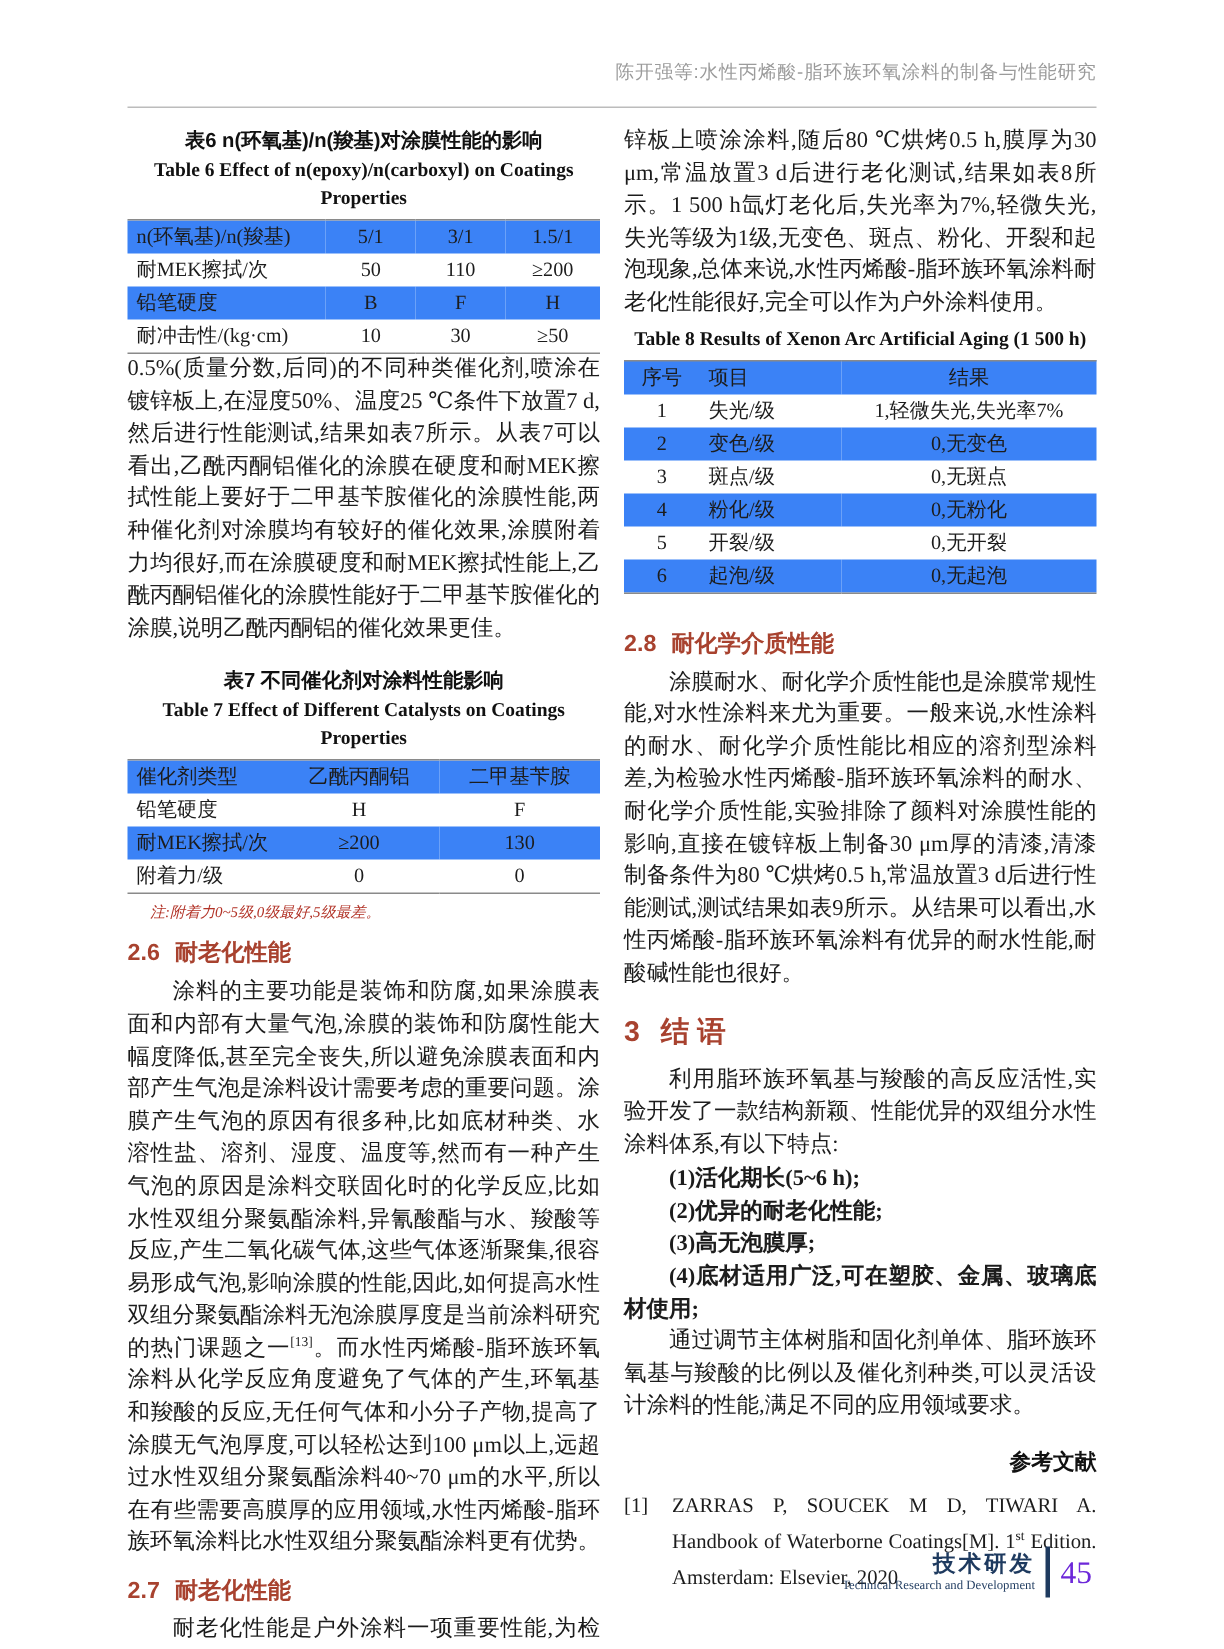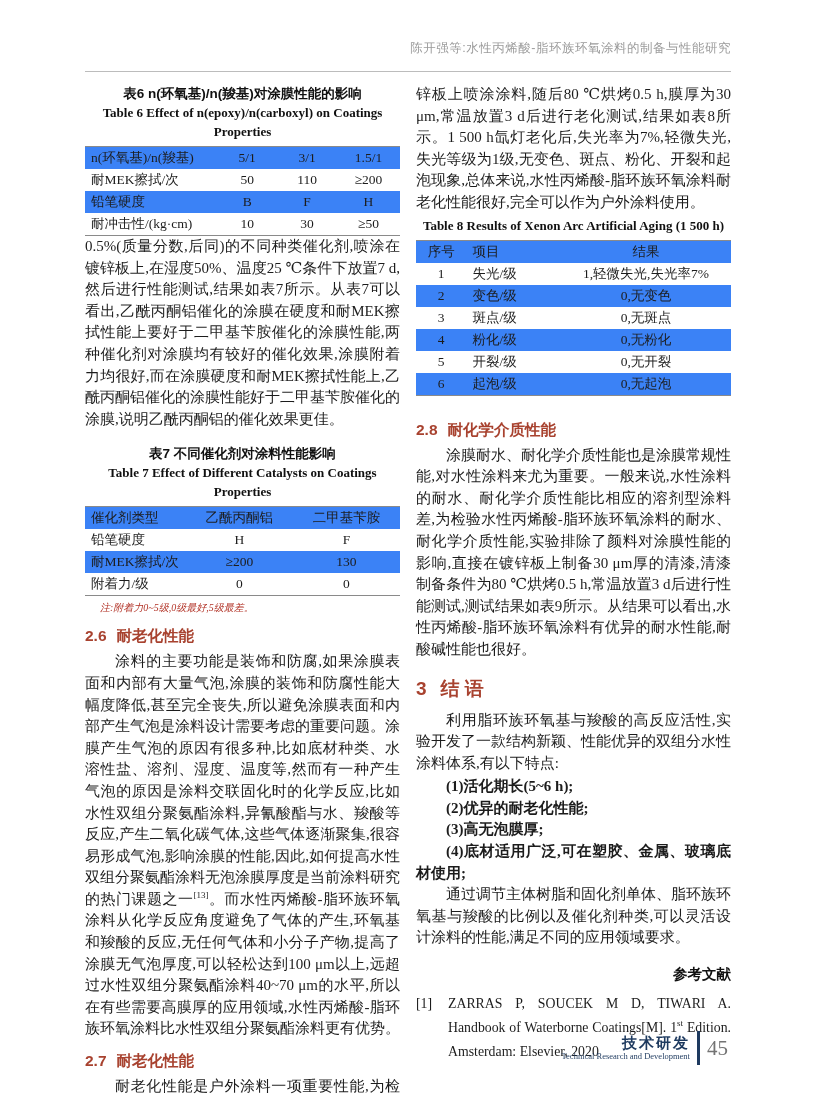--- a/index.html
+++ b/index.html
@@ -57,21 +57,21 @@
   }
   .footer-txt{display:flex;flex-direction:column;align-items:flex-end;margin-right:7px;}
   .footer-cn{
     font-family:"Liberation Sans","DejaVu Sans",sans-serif;font-weight:bold;
     font-size:15px;color:#1e3a5f;letter-spacing:2px;line-height:17px;
   }
   .footer-en{
     font-family:"Liberation Serif","DejaVu Serif",serif;font-size:8.5px;color:#1e3a5f;line-height:11px;
   }
   .footer-bar{width:3px;height:34px;background:#1e3a5f;margin-right:7px;}
-  .footer-page{font-family:"Liberation Serif","DejaVu Serif",serif;font-size:21px;color:#737373;} .mt10{margin-top:10px;} .mt14{margin-top:14px;} .mt24{margin-top:24px;}
+  .footer-page{font-family:"Liberation Serif","DejaVu Serif",serif;font-size:21px;color:#6d28d9;} .mt10{margin-top:10px;} .mt14{margin-top:14px;} .mt24{margin-top:24px;}
 </style>
 </head>
 <body>
 
 <div>
 
   <div class="running-head">陈开强等:水性丙烯酸-脂环族环氧涂料的制备与性能研究</div>
   <div class="head-rule"></div>
 
   <div class="columns">

